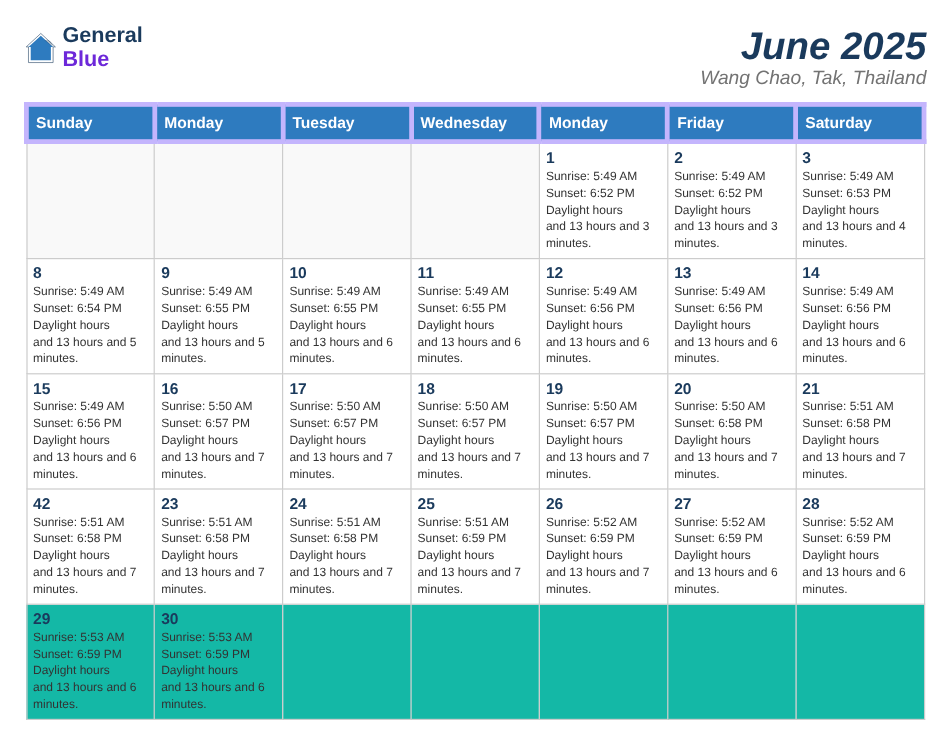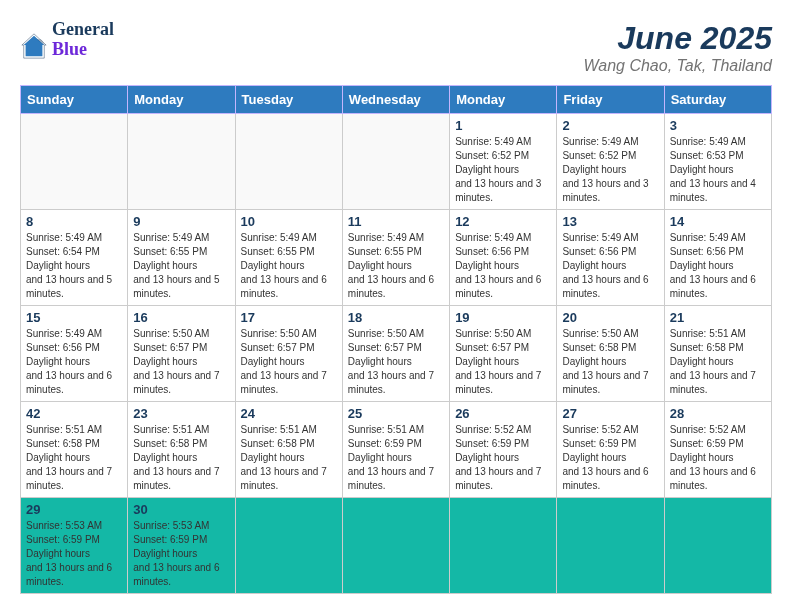--- a/index.html
+++ b/index.html
@@ -11,23 +11,22 @@
       padding: 20px;
     }
     .header {
       display: flex;
       justify-content: space-between;
       align-items: flex-start;
       margin-bottom: 10px;
     }
     .logo {
       display: flex;
-      align-items: flex-end;
+      align-items: center;
       gap: 4px;
-      font-family: Liberation Serif, serif;
     }
     .logo-text {
       font-size: 18px;
       font-weight: bold;
       color: #1a3a5c;
       line-height: 1.1;
     }
     .logo-blue {
       color: #6d28d9;
     }
@@ -53,21 +52,21 @@
       border-collapse: collapse;
       font-size: 11px;
     }
     thead th {
       background: #2e7bbf;
       color: white;
       padding: 6px 6px;
       text-align: left;
       font-size: 13px;
       font-weight: bold;
-      border: 1px solid #c4b5fd;
+      border: 4px solid #c4b5fd;
     }
     tbody td {
       border: 1px solid #ccc;
       vertical-align: top;
       padding: 4px 5px;
       height: 88px;
       width: 107px;
       color: #333;
       background: #fff;
     }

